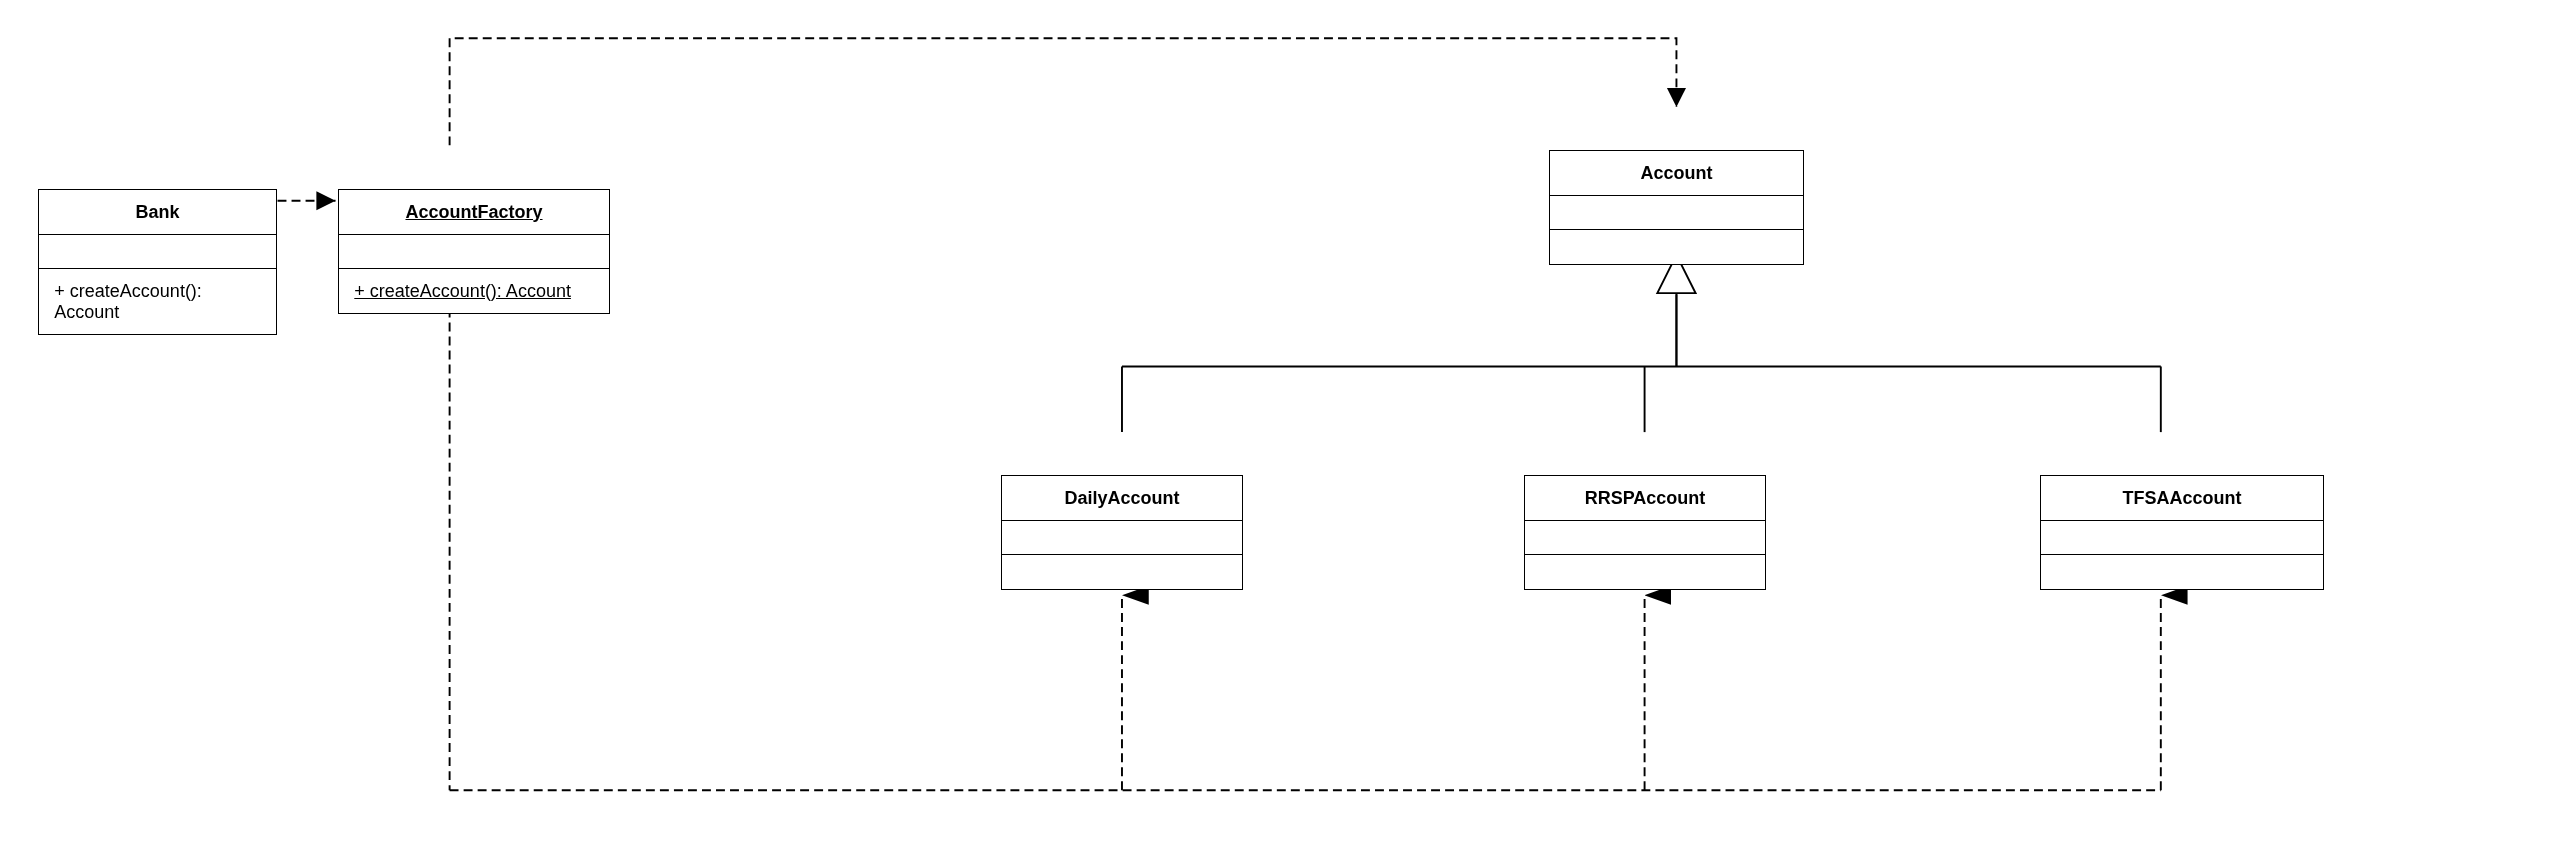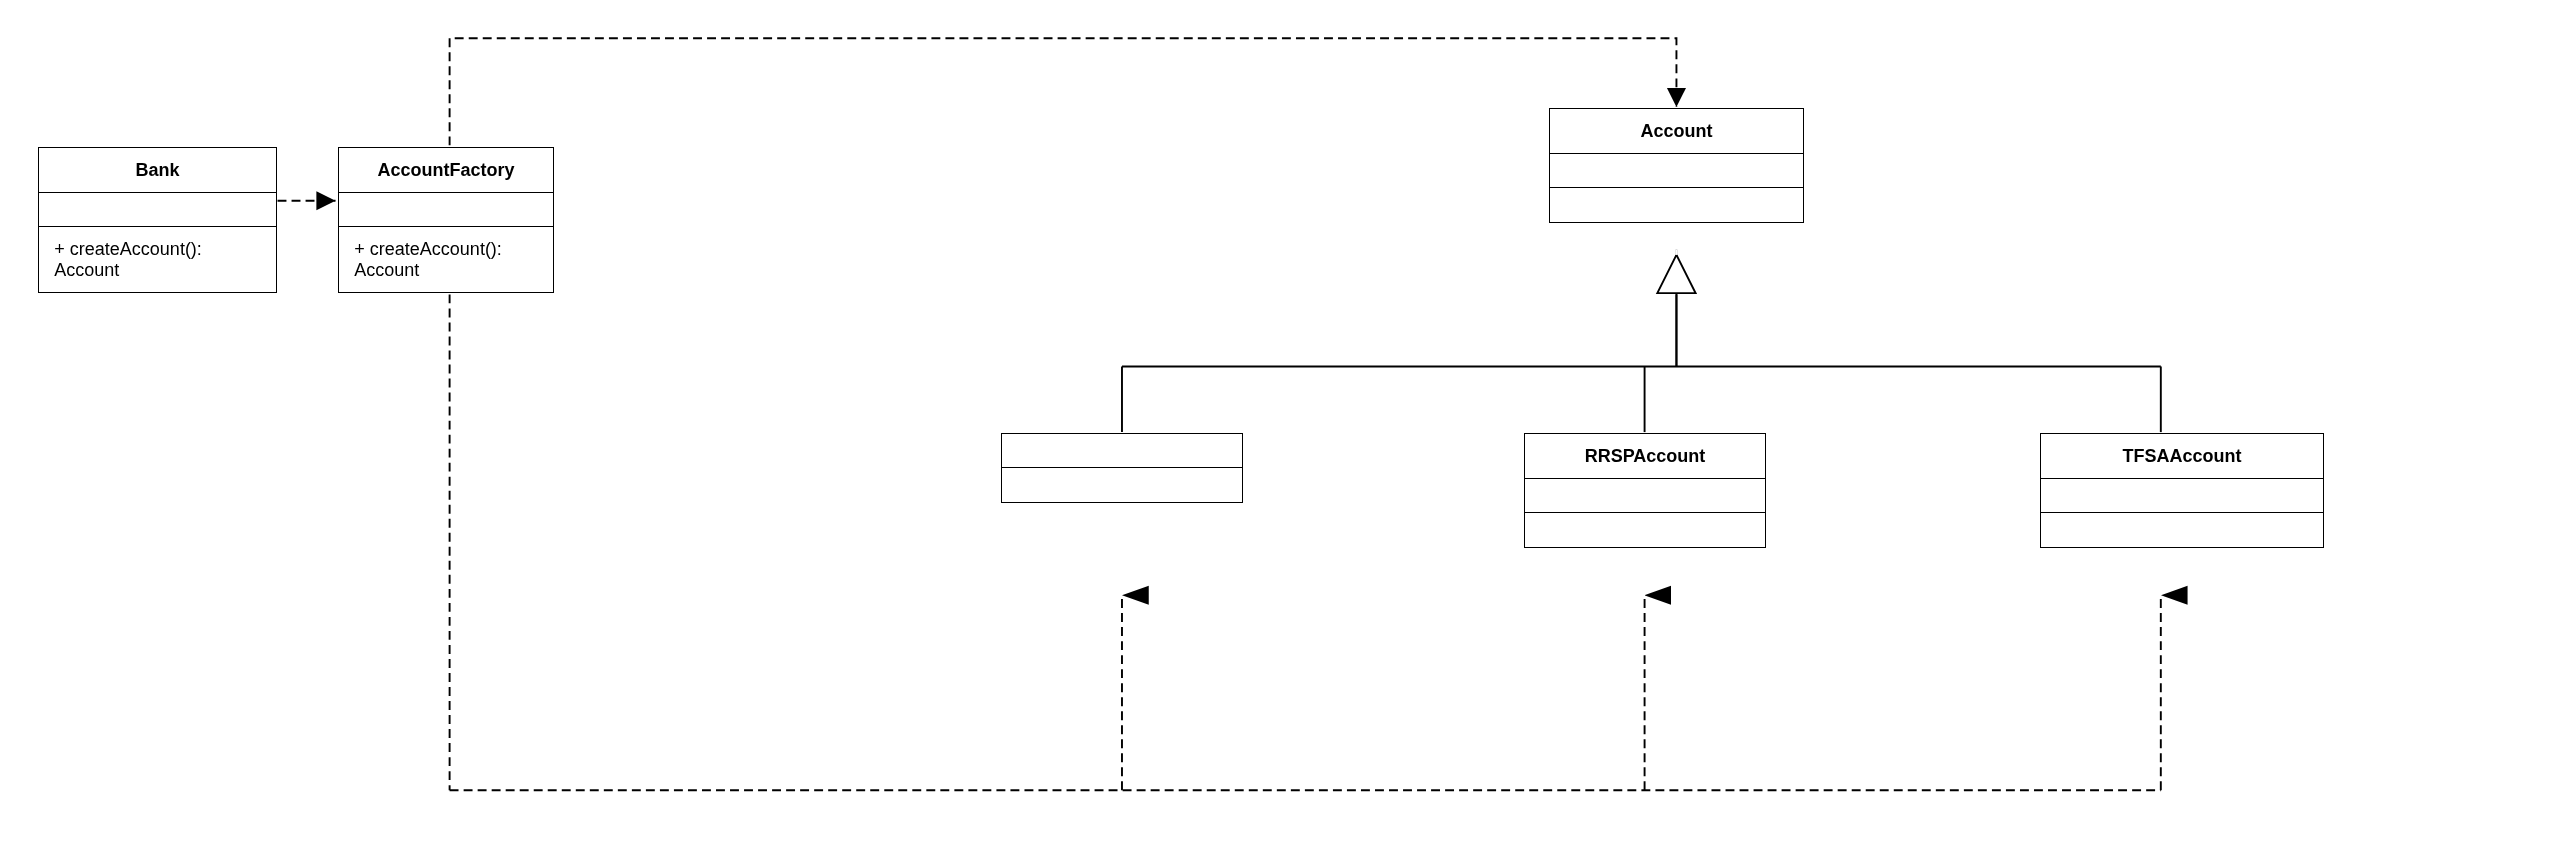--- a/index.html
+++ b/index.html
@@ -15,20 +15,21 @@
       position: relative;
       width: 2576px;
       height: 847px;
     }
     .uml-class {
       position: absolute;
       background: #fff;
       border: 1.9px solid #000;
       font-size: 18px;
       font-weight: normal;
+      margin-top: 42px;
     }
     .uml-class .class-name {
       font-weight: bold;
       text-align: center;
       padding: 11.5px 15.3px;
       border-bottom: 1.9px solid #000;
     }
     .uml-class .class-section {
       padding: 11.5px 15.3px;
       border-bottom: 1.9px solid #000;
@@ -103,35 +104,36 @@
   </svg>
 
   <div class="uml-class" style="left:38px; top:147px; width:239px;">
     <div class="class-name">Bank</div>
     <div class="class-section empty"></div>
     <div class="class-section">
       + createAccount(): Account
     </div>
   </div>
 
-  <div class="uml-class" style="left:338px; top:147px; width:216px;">
+  <div class="uml-class" style="left:338px; top:147px; width:272px;text-decoration:underline;">
     <div class="class-name">AccountFactory</div>
     <div class="class-section empty"></div>
     <div class="class-section">
       + createAccount(): Account
     </div>
   </div>
 
   <div class="uml-class" style="left:1549px; top:108px; width:255px;">
     <div class="class-name">Account</div>
     <div class="class-section empty"></div>
     <div class="class-section empty"></div>
   </div>
 
   <div class="uml-class" style="left:1001px; top:433px; width:242px;">
+    <div class="class-name">DailyAccount</div>
     <div class="class-section empty"></div>
     <div class="class-section empty"></div>
   </div>
 
   <div class="uml-class" style="left:1524px; top:433px; width:242px;">
     <div class="class-name">RRSPAccount</div>
     <div class="class-section empty"></div>
     <div class="class-section empty"></div>
   </div>
 

